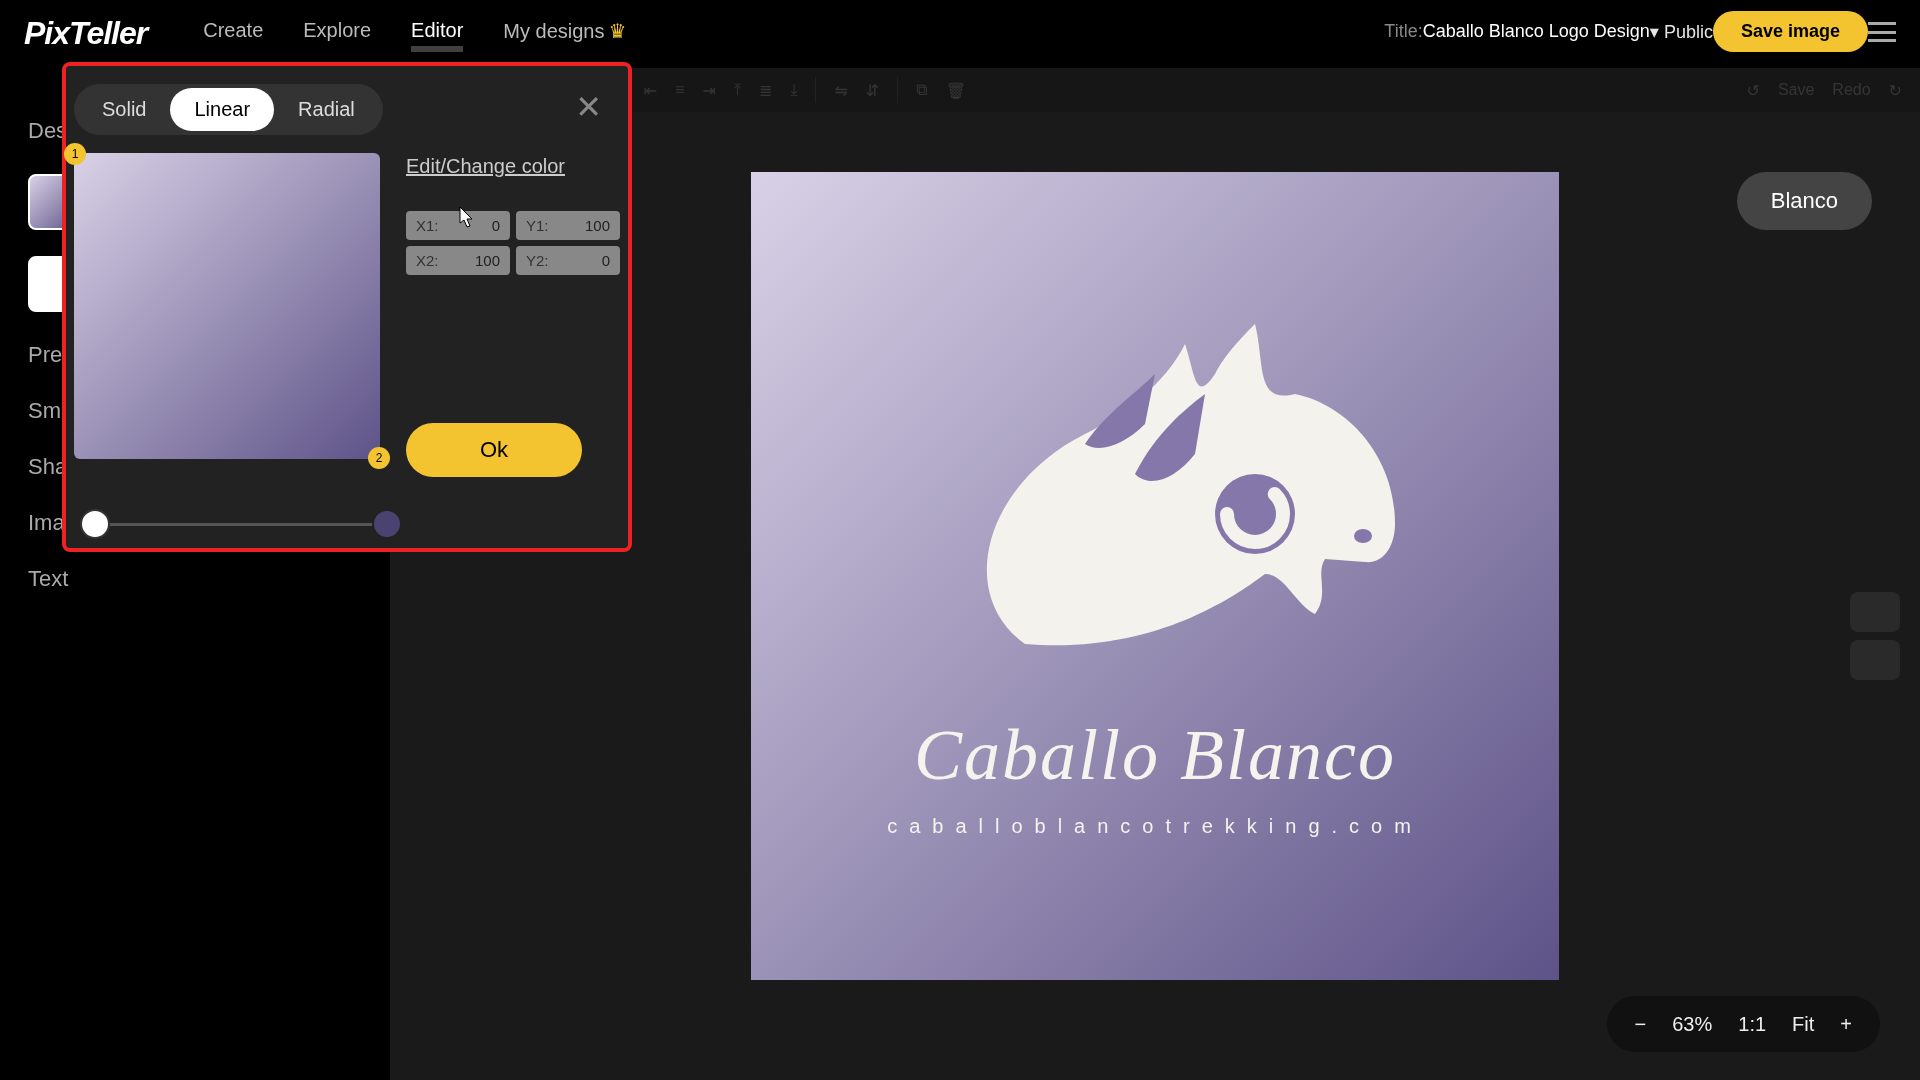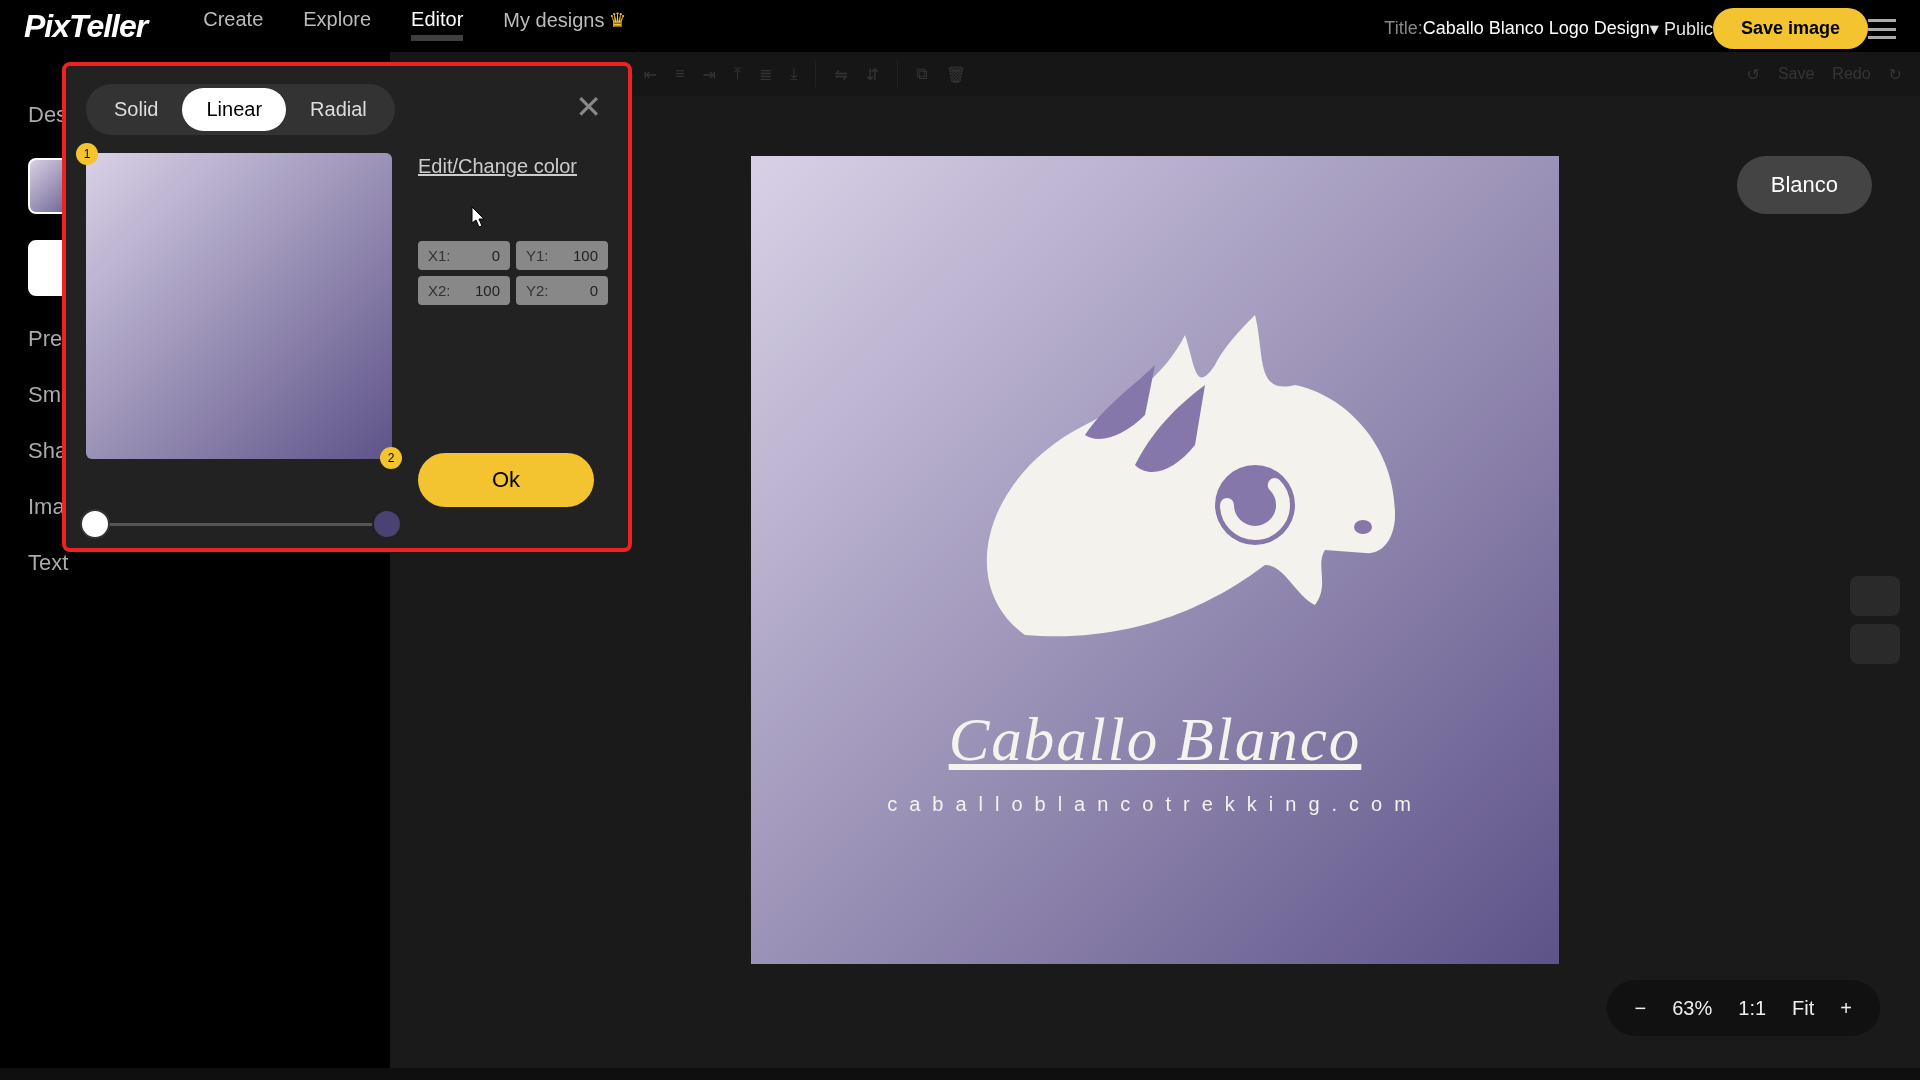--- a/index.html
+++ b/index.html
@@ -1,19 +1,19 @@
 <!DOCTYPE html>
 <html><head>
 <meta charset="utf-8">
 <style>
 * { margin:0; padding:0; box-sizing:border-box; font-family:-apple-system,Segoe UI,Helvetica,Arial,sans-serif; }
 html,body { width:1920px; height:1080px; overflow:hidden; background:#0f0f0f; color:#ddd; }
 
 
-.topbar { display:flex; align-items:flex-start; height:52px; padding:8px 24px; background:#000; }
+.topbar { display:flex; align-items:flex-end; height:68px; padding:16px 24px; background:#000; }
 .logo { font-size:32px; font-weight:700; color:#fff; font-style:italic; letter-spacing:-1px; }
 .navlinks { display:flex; gap:40px; margin-left:56px; font-size:20px; color:#bbb; }
 .navlink { cursor:pointer; padding-bottom:4px; }
 .navlink.active { color:#fff; border-bottom:6px solid #404040; }
 .crown { color:#f4c430; margin-left:4px; }
 .topbar-right { margin-left:auto; display:flex; align-items:center; font-size:18px; }
 .title-label { color:#888; }
 .title-value { color:#fff; }
 .public { color:#e5e5e5; }
 .save-btn { background:#f4c430; color:#000; padding:10px 28px; border-radius:24px; font-weight:600; font-size:18px; border:none; }
@@ -33,47 +33,47 @@
 .main { flex:1; display:flex; flex-direction:column; background:#1a1a1a; position:relative; }
 .toolbar { height:44px; display:flex; align-items:center; gap:18px; padding:0 18px; background:#111; color:#666; font-size:16px; }
 .toolbar .sep { width:1px; height:26px; background:#333; }
 .tb-txt { }
 .toolbar-right { margin-left:auto; display:flex; gap:18px; align-items:center; }
 
 
 .canvas-wrap { flex:1; display:flex; align-items:flex-start; justify-content:center; padding-top:60px; position:relative; background:#1a1a1a; }
 .canvas { width:808px; height:808px; background:linear-gradient(135deg,#d8d1e6 0%,#5e5388 100%); display:flex; flex-direction:column; align-items:center; justify-content:center; color:#f5f3ee; }
 .horse-svg { width:520px; height:360px; }
-.brand-name { font-family:'Brush Script MT',cursive; font-style:italic; font-size:61px; margin-top:40px; letter-spacing:2px;text-decoration:underline;}
+.brand-name { font-family:'Brush Script MT',cursive; font-style:italic; font-size:72px; margin-top:40px; letter-spacing:2px;}
 .brand-url { letter-spacing:12px; font-size:20px; margin-top:18px; text-transform:lowercase; }
 
 
 .animate-btn { position:absolute; top:60px; right:48px; background:#444; color:#fff; padding:16px 34px; border-radius:30px; font-size:22px; border:none; }
 
 
 .side-panels { position:absolute; right:20px; top:480px; display:flex; flex-direction:column; gap:8px; }
 .side-panel { width:50px; height:40px; background:#2a2a2a; border-radius:8px; }
 
 
 .zoombar { position:absolute; bottom:32px; right:40px; height:56px; background:#111; border-radius:30px; display:flex; align-items:center; gap:26px; padding:0 28px; color:#eee; font-size:20px; }
 
 
-.popover { position:absolute; top:62px; left:62px; width:570px; height:490px; background:#222; border-radius:8px; border:4px solid #e22; padding:18px 20px; }
+.popover { position:absolute; top:62px; left:62px; width:570px; height:490px; background:#222; border-radius:8px; border:4px solid #e22; padding:18px 8px; }
 .type-tabs { display:inline-flex; background:#333; border-radius:26px; padding:4px; }
 .type-tab { padding:10px 24px; border-radius:22px; font-size:20px; color:#ddd; border:none; background:transparent; }
 .type-tab.active { background:#fff; color:#000; }
 .close-x { position:absolute; top:22px; right:26px; font-size:32px; color:#888; cursor:pointer; }
 .popover-body { display:flex; gap:26px; margin-top:18px; }
 .grad-preview { width:306px; height:306px; border-radius:6px; background:linear-gradient(135deg,#d8d1e6 0%,#5e5388 100%); position:relative; }
 .stop-dot { position:absolute; width:22px; height:22px; border-radius:50%; background:#f4c430; color:#000; font-size:12px; display:flex; align-items:center; justify-content:center; }
 .stop-dot.s1 { top:-10px; left:-10px; }
 .stop-dot.s2 { bottom:-10px; right:-10px; }
 .right-col { flex:1; }
 .edit-link { color:#ccc; text-decoration:underline; font-size:20px; line-height:1.3; display:inline-block; }
-.coord-grid { display:grid; grid-template-columns:1fr 1fr; gap:6px; margin-top:30px; }
+.coord-grid { display:grid; grid-template-columns:1fr 1fr; gap:6px; }
 .coord-cell { background:#888; border-radius:4px; padding:6px 10px; display:flex; justify-content:space-between; font-size:15px; color:#222; }
 .coord-cell span.lab { color:#333; }
 .ok-btn { background:#f4c430; color:#000; font-size:22px; border:none; border-radius:28px; padding:14px 0; width:176px; margin-top:148px; }
 .grad-slider { position:absolute; left:20px; bottom:22px; width:310px; height:3px; background:#555; }
 .grad-slider .knob { position:absolute; top:-14px; width:30px; height:30px; border-radius:50%; }
 .knob.k1 { left:-6px; background:#fff; border:2px solid #333; }
 .knob.k2 { right:-6px; background:#4a4270; border:2px solid #222; }
 
 
 .cursor-hand { position:absolute; }

